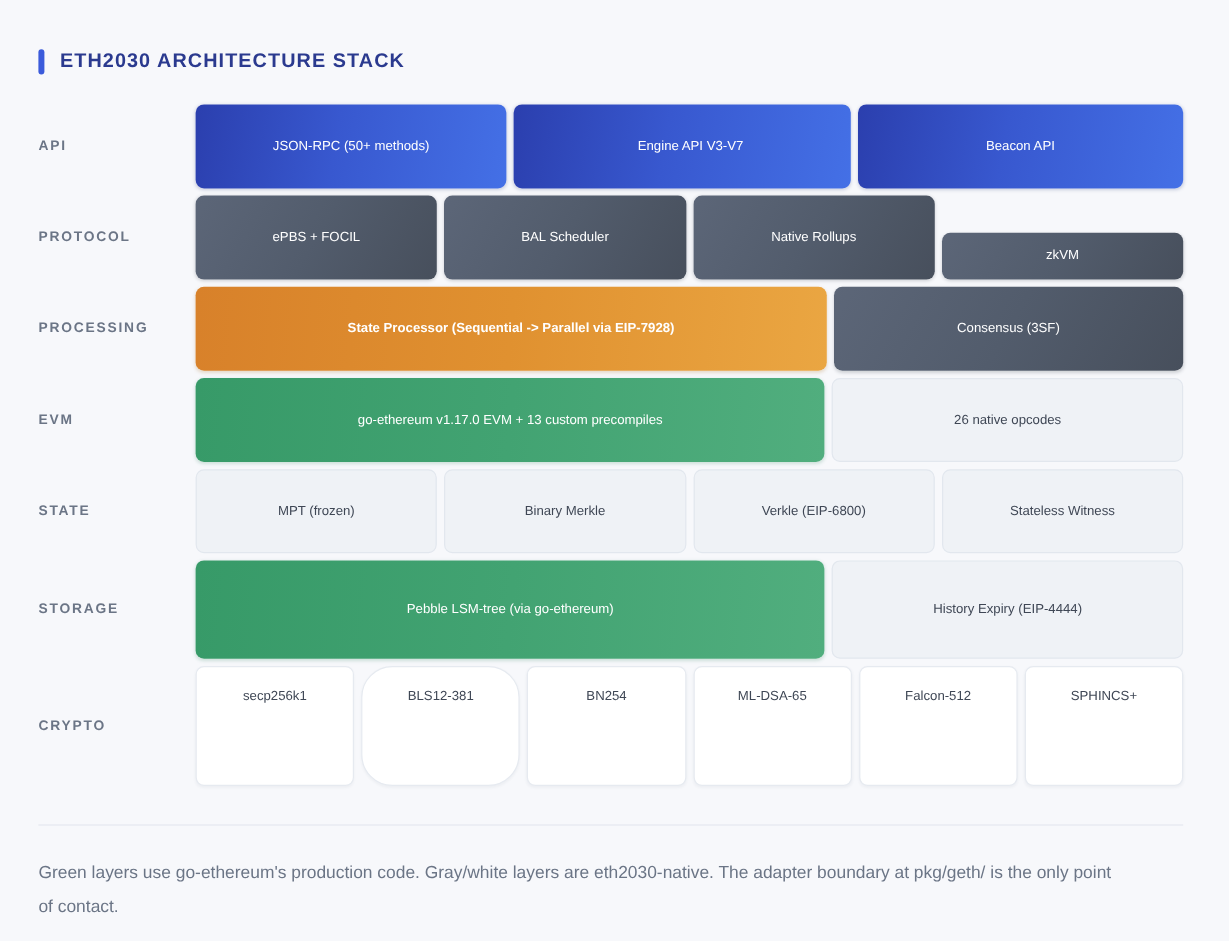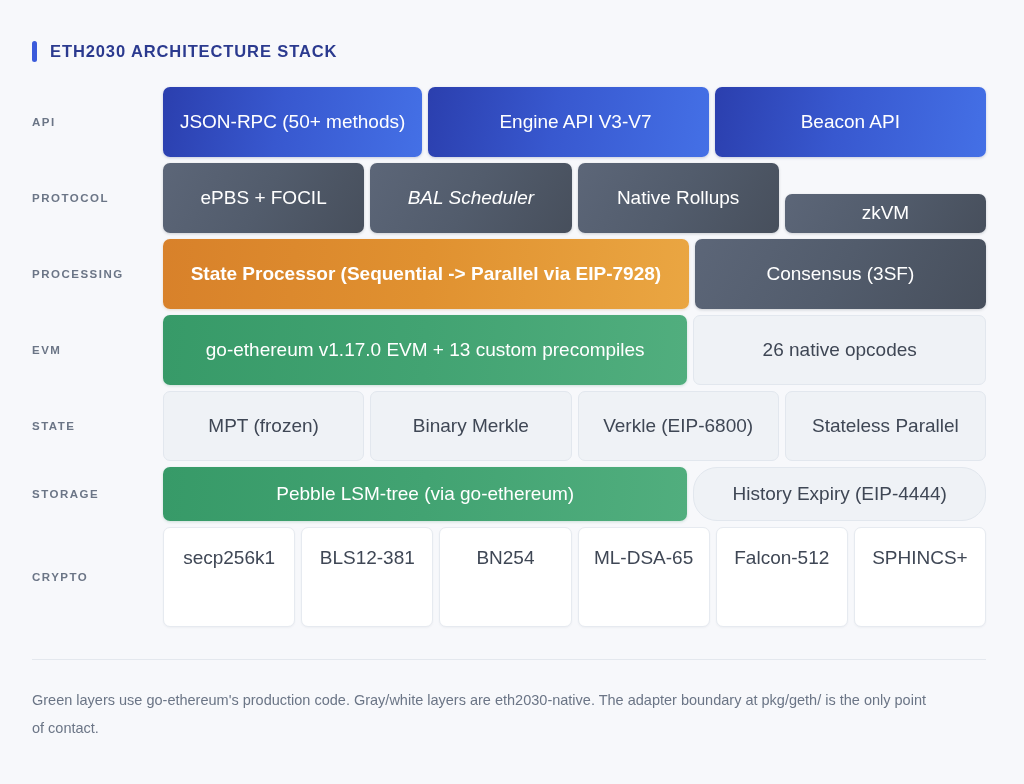--- a/index.html
+++ b/index.html
@@ -75,21 +75,21 @@
     gap: 6px;
     align-items: stretch;
   }
 
   .box {
     border-radius: 7px;
     display: flex;
     align-items: center;
     justify-content: center;
     text-align: left;
-    font-size: 19px;
+    font-size: 11px;
     line-height: 1.5;
     padding: 6px 10px;
     min-width: 0;
   }
 
   
   .box.blue {
     background: linear-gradient(100deg, #2b3fae 0%, #3858cf 45%, #4470e6 100%);
     color: #ffffff;
     box-shadow: 0 1px 3px rgba(34,52,120,0.22);
@@ -156,21 +156,21 @@
         <div class="row-boxes">
           <div class="box blue" style="flex: 2.97 1 0px;">JSON-RPC (50+ methods)</div>
           <div class="box blue" style="flex: 3.06 1 0px; padding-left: 24px;">Engine API V3-V7</div>
           <div class="box blue" style="flex: 3.12 1 0px;">Beacon API</div>
         </div>
       </div>
       <div class="row" style="height: 70px;">
         <div class="row-label">PROTOCOL</div>
         <div class="row-boxes">
           <div class="box slate" style="flex: 1 1 0px;">ePBS + FOCIL</div>
-          <div class="box slate" style="flex: 1 1 0px; font-style: italic;">BAL Scheduler</div>
+          <div class="box slate" style="flex: 1 1 0px;">BAL Scheduler</div>
           <div class="box slate" style="flex: 1 1 0px;">Native Rollups</div>
           <div class="box slate" style="flex: 1 1 0px; margin-top: 31px;">zkVM</div>
         </div>
       </div>
       <div class="row" style="height: 70px;">
         <div class="row-label">PROCESSING</div>
         <div class="row-boxes">
           <div class="box orange" style="flex: 6.45 1 0px;">State Processor (Sequential -&gt; Parallel via EIP-7928)</div>
           <div class="box slate" style="flex: 3.46 1 0px;">Consensus (3SF)</div>
         </div>
@@ -181,35 +181,35 @@
           <div class="box green" style="flex: 6.45 1 0px;">go-ethereum v1.17.0 EVM + 13 custom precompiles</div>
           <div class="box gray" style="flex: 3.46 1 0px;">26 native opcodes</div>
         </div>
       </div>
       <div class="row" style="height: 70px;">
         <div class="row-label">STATE</div>
         <div class="row-boxes">
           <div class="box gray" style="flex: 1 1 0px;">MPT (frozen)</div>
           <div class="box gray" style="flex: 1 1 0px;">Binary Merkle</div>
           <div class="box gray" style="flex: 1 1 0px;">Verkle (EIP-6800)</div>
-          <div class="box gray" style="flex: 1 1 0px;">Stateless Parallel</div>
-        </div>
-      </div>
-      <div class="row" style="height: 54px;">
+          <div class="box gray" style="flex: 1 1 0px;">Stateless Witness</div>
+        </div>
+      </div>
+      <div class="row" style="height: 82px;">
         <div class="row-label">STORAGE</div>
         <div class="row-boxes">
           <div class="box green" style="flex: 6.45 1 0px;">Pebble LSM-tree (via go-ethereum)</div>
-          <div class="box gray" style="flex: 3.46 1 0px; border-radius: 24px;">History Expiry (EIP-4444)</div>
+          <div class="box gray" style="flex: 3.46 1 0px;">History Expiry (EIP-4444)</div>
         </div>
       </div>
       <div class="row" style="height: 100px;">
         <div class="row-label">CRYPTO</div>
         <div class="row-boxes">
           <div class="box white tall-crypto" style="flex: 1 1 0px;">secp256k1</div>
-          <div class="box white tall-crypto" style="flex: 1 1 0px;">BLS12-381</div>
+          <div class="box white tall-crypto" style="flex: 1 1 0px; border-radius: 26px;">BLS12-381</div>
           <div class="box white tall-crypto" style="flex: 1 1 0px;">BN254</div>
           <div class="box white tall-crypto" style="flex: 1 1 0px;">ML-DSA-65</div>
           <div class="box white tall-crypto" style="flex: 1 1 0px;">Falcon-512</div>
           <div class="box white tall-crypto" style="flex: 1 1 0px;">SPHINCS+</div>
         </div>
       </div>
     </div>
 
   <div class="divider"></div>
 

